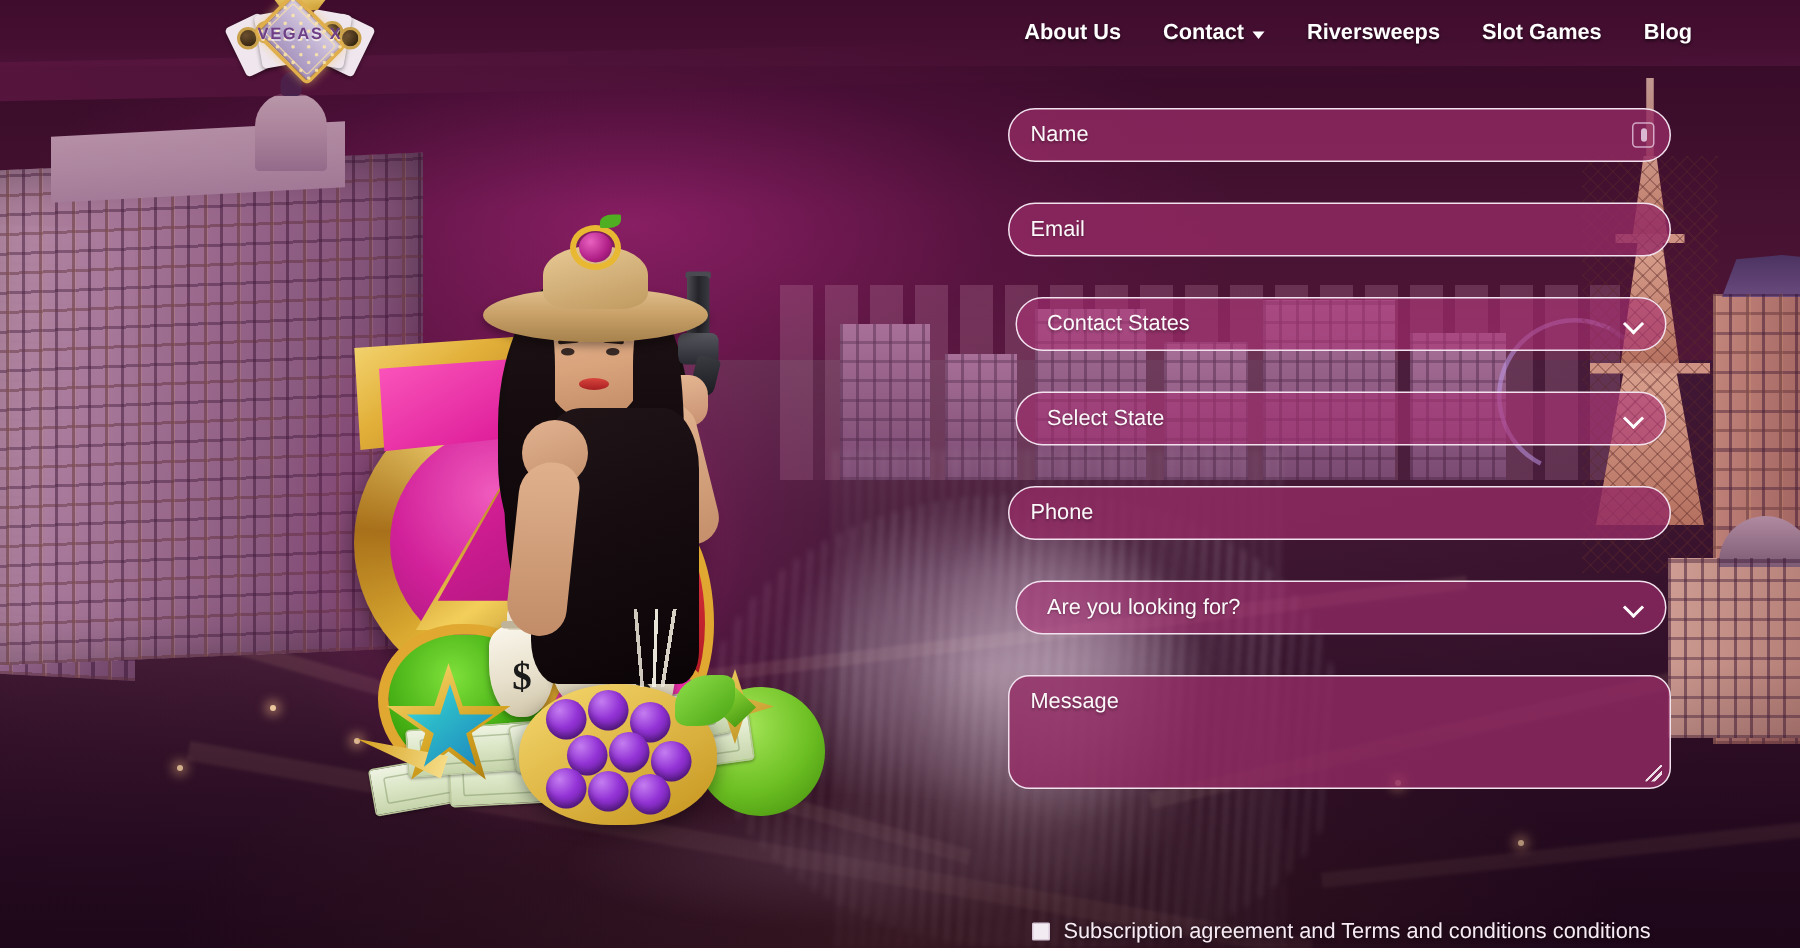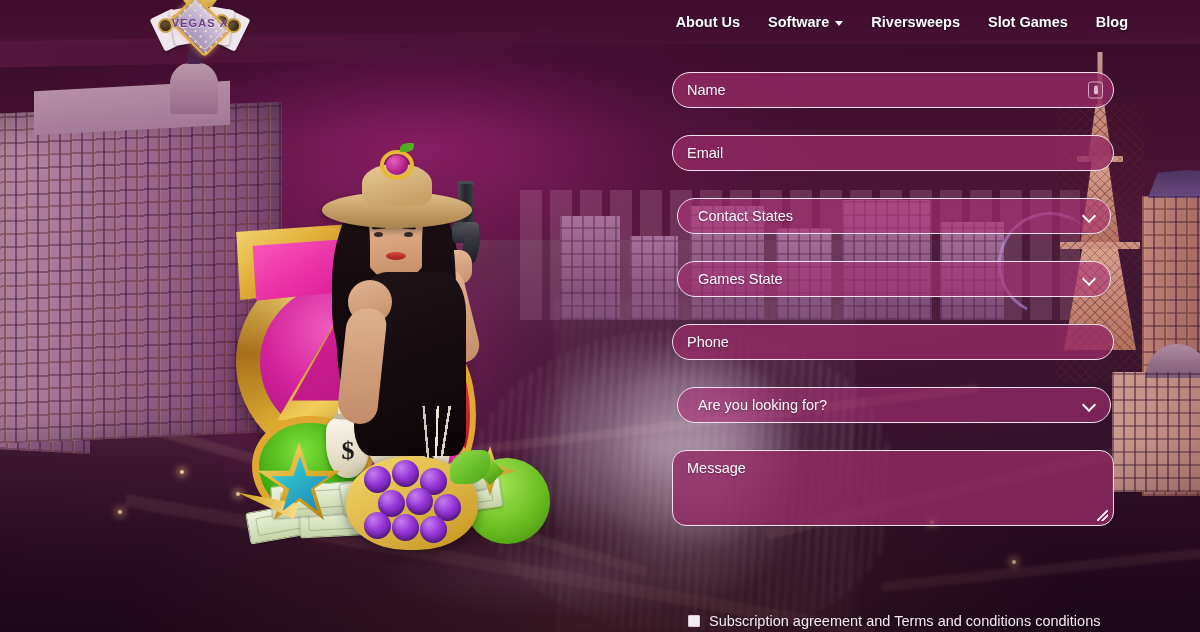--- a/index.html
+++ b/index.html
@@ -797,21 +797,21 @@
     </div>
     <div class="bulbs"></div>
     <div class="logo-text">VEGAS X</div>
   </a>
 
   <nav class="nav">
     <div class="nav-item">
       <span>About Us</span>
     </div>
     <div class="nav-item">
-      <span>Software</span>
+      <span>Contact</span>
       <span class="caret"></span>
     </div>
     <div class="nav-item">
       <span>Riversweeps</span>
     </div>
     <div class="nav-item">
       <span>Slot Games</span>
     </div>
     <div class="nav-item">
       <span>Blog</span>
@@ -831,21 +831,21 @@
       <span class="ph">Email</span>
     </div>
 
 
     <div class="field select">
       <span class="ph">Contact States</span>
       <span class="chev"></span>
     </div>
 
     <div class="field select">
-      <span class="ph">Games State</span>
+      <span class="ph">Select State</span>
       <span class="chev"></span>
     </div>
 
     <div class="field">
       <span class="ph">Phone</span>
     </div>
 
     <div class="field select">
       <span class="ph">Are you looking for?</span>
       <span class="chev"></span>

